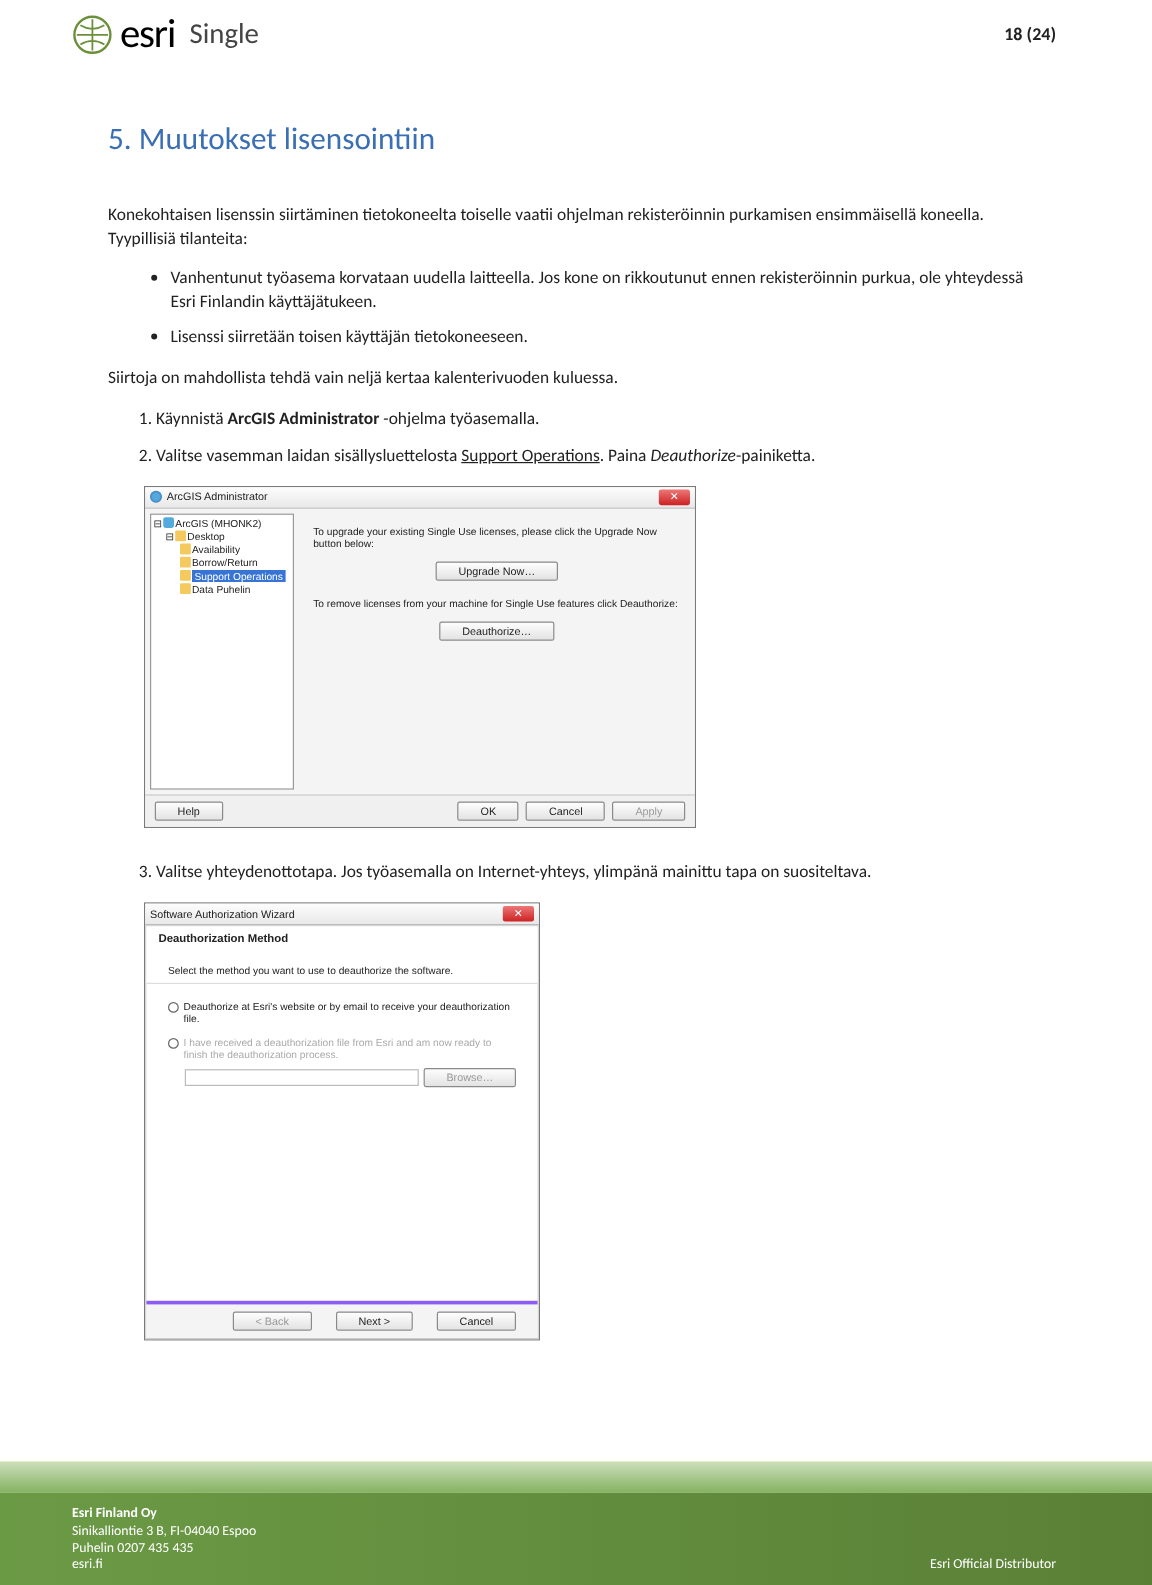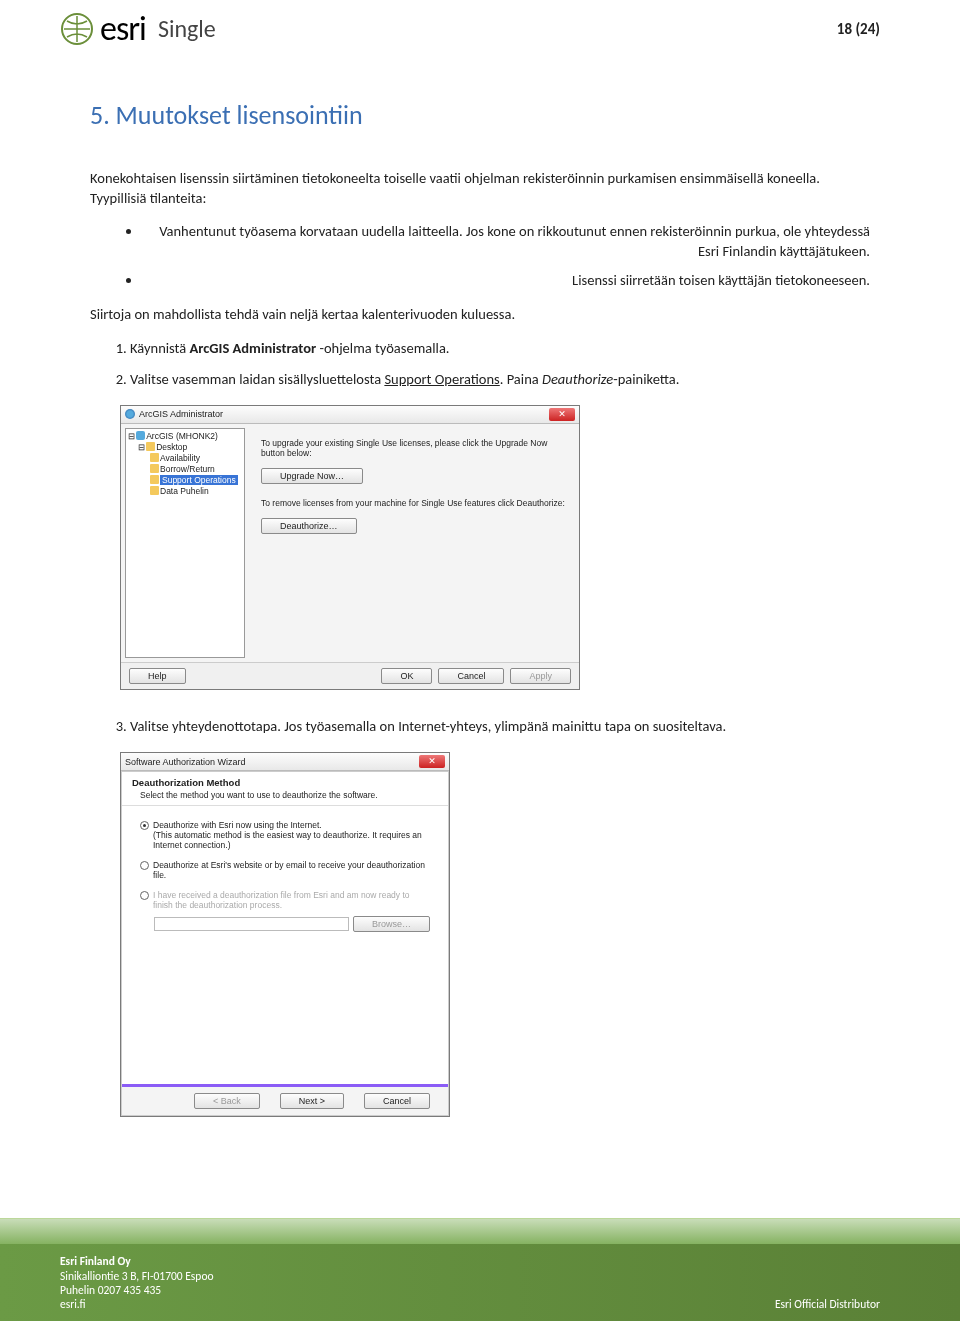--- a/index.html
+++ b/index.html
@@ -6,21 +6,21 @@
   body { font-family: Calibri, Arial, sans-serif; background: #fff; width: 960px; height: 1321px; position: relative; color: #222; }
   .header { display: flex; justify-content: space-between; align-items: center; padding: 8px 80px 0 60px; }
   .logo { display: flex; align-items: center; gap: 6px; }
   .logo-text { font-size: 34px; font-weight: 400; color: #000; letter-spacing: -1px; text-align: right; }
   .logo-fin { font-size: 24px; color: #444; margin-left: 6px; }
   .page-num { font-weight: bold; font-size: 15px; }
   .content { padding: 20px 90px 0 90px; }
   .h1 { color: #3b6fb3; font-size: 26px; font-weight: normal; margin: 30px 0 38px 0; }
   .h2 { color: #3b6fb3; font-size: 17px; font-weight: normal; margin: 0 0 10px 0; }
   .para { font-size: 14.5px; line-height: 1.35; margin-bottom: 14px; }
-  .bullets { margin: 0 0 14px 52px; text-align: right; }
+  .bullets { margin: 0 0 14px 52px; }
   .bullets li { font-size: 14.5px; line-height: 1.35; margin-bottom: 10px; }
   .numlist { margin: 0 0 16px 40px; }
   .numlist li { font-size: 14.5px; line-height: 1.4; margin-bottom: 10px; }
   .bold { font-weight: bold; }
   .under { text-decoration: underline; }
   .italic { font-style: italic; }
 
   .dlg { border: 1px solid #7a7a7a; background: #f0f0f0; font-family: "Segoe UI", Tahoma, sans-serif; font-size: 9px; color: #222; position: relative; margin-left: 30px; }
   .dlg-title { background: linear-gradient(#fdfdfd,#e8e8e8); border-bottom: 1px solid #bbb; height: 18px; display: flex; align-items: center; justify-content: space-between; padding: 0 4px; }
   .dlg-title .t { display: flex; align-items: center; gap: 4px; }
@@ -30,30 +30,30 @@
   .dlg1-body { flex: 1; display: flex; background: #f4f4f4; }
   .tree { width: 120px; border: 1px solid #999; background: #fff; margin: 4px; font-size: 8.5px; padding: 2px; }
   .tree-row { display: flex; align-items: center; gap: 1px; padding: 0 0 1px 0; }
   .ico { width: 9px; height: 9px; display: inline-block; }
   .ico-root { background: #5ad; border-radius: 2px; }
   .ico-fld { background: #f4c95d; border-radius: 1px; }
   .sel { background: #3874d6; color: #fff; padding: 0 2px; }
   .pane { flex: 1; padding: 8px 12px; font-size: 8.5px; }
   .pane p { margin: 6px 0 10px 0; }
   .btn { background: linear-gradient(#fdfdfd,#e3e3e3); border: 1px solid #8a8a8a; border-radius: 2px; padding: 2px 18px; font-size: 9px; display: inline-block; }
-  .btn-row-center { margin: 4px 0 14px 0; }
+  .btn-row-center { text-align: center; margin: 4px 0 14px 0; }
   .dlg1-foot { border-top: 1px solid #ccc; padding: 5px 8px; display: flex; justify-content: space-between; background: #f0f0f0; }
   .dlg1-foot .right { display: flex; gap: 6px; }
   .disabled { color: #999; }
 
   .dlg2 { width: 330px; height: 365px; display: flex; flex-direction: column; }
   .dlg2-body { flex: 1; background: #fff; border: 1px solid #ccc; margin: 0; display: flex; flex-direction: column; }
   .dlg2-head { padding: 5px 10px; border-bottom: 1px solid #ddd; background: #fff; }
   .dlg2-head .tt { font-weight: bold; font-size: 9.5px; }
-  .dlg2-head .sub { font-size: 8.5px; margin-left: 8px; margin-top: 2px; }
+  .dlg2-head .sub { font-size: 8.5px; margin-left: 8px; margin-top: 16px; }
   .opts { padding: 14px 18px 0 18px; font-size: 8.5px; flex: 1; }
   .opt { display: flex; gap: 4px; margin-bottom: 10px; }
   .radio { width: 9px; height: 9px; border: 1px solid #666; border-radius: 50%; flex-shrink: 0; margin-top: 1px; position: relative; }
   .radio.on::after { content: ""; position: absolute; inset: 2px; background: #333; border-radius: 50%; }
   .opt.dis { color: #aaa; }
   .file-row { margin: -4px 0 0 14px; display: flex; gap: 4px; align-items: center; }
   .file-in { width: 200px; height: 14px; border: 1px solid #bbb; background: #fff; }
   .dlg2-foot { border-top: 3px solid #8b5cf6; padding: 6px 18px; display: flex; justify-content: flex-end; gap: 20px; background: #f4f4f4; }
 
   .footer { position: absolute; bottom: 0; left: 0; right: 0; }
@@ -154,24 +154,20 @@
         </div>
       <div class="close-x">✕</div>
     </div>
     <div class="dlg2-body">
       <div class="dlg2-head">
         <div class="tt">Deauthorization Method</div>
         <div class="sub">Select the method you want to use to deauthorize the software.</div>
       </div>
       <div class="opts">
         <div class="opt">
-          <div class="radio on"></div>
-          <div><span>Deauthorize with Esri now using the Internet.</span><br><span>(This automatic method is the easiest way to deauthorize. It requires an Internet connection.)</span></div>
-        </div>
-        <div class="opt">
           <div class="radio"></div>
           <div>Deauthorize at Esri's website or by email to receive your deauthorization file.</div>
         </div>
         <div class="opt dis">
           <div class="radio"></div>
           <div>I have received a deauthorization file from Esri and am now ready to finish the deauthorization process.</div>
         </div>
         <div class="file-row dis">
           <div class="file-in"></div>
           <span class="btn disabled">Browse…</span>
@@ -184,19 +180,19 @@
       </div>
     </div>
   </div>
 </div>
 
 <div class="footer">
   <div class="foot-green-strip"></div>
   <div class="foot-bar">
     <div class="foot-left">
       <span class="co">Esri Finland Oy</span>
-      <span>Sinikalliontie 3 B, FI-01700 Espoo</span><br>
+      <span>Sinikalliontie 3 B, FI-04040 Espoo</span><br>
       <span>Puhelin 0207 435 435</span><br>
       <span>esri.fi</span>
     </div>
     <div>Esri Official Distributor</div>
   </div>
 </div>
 
 </body></html>

